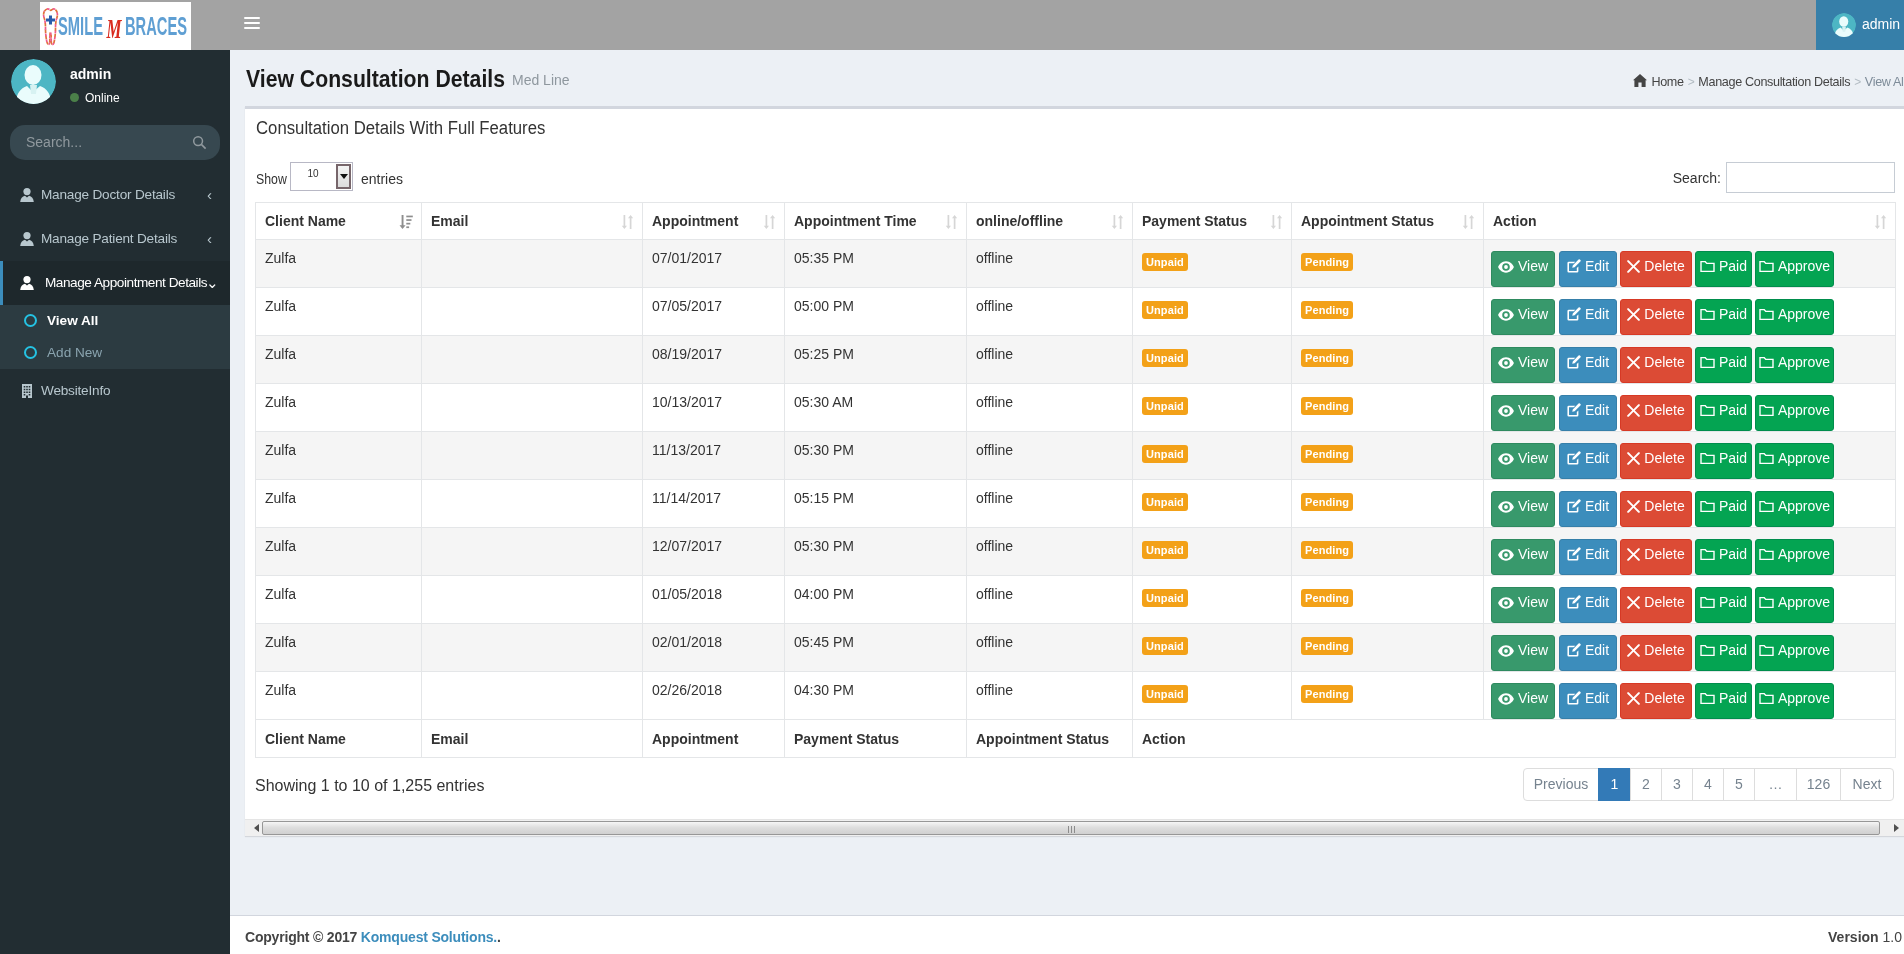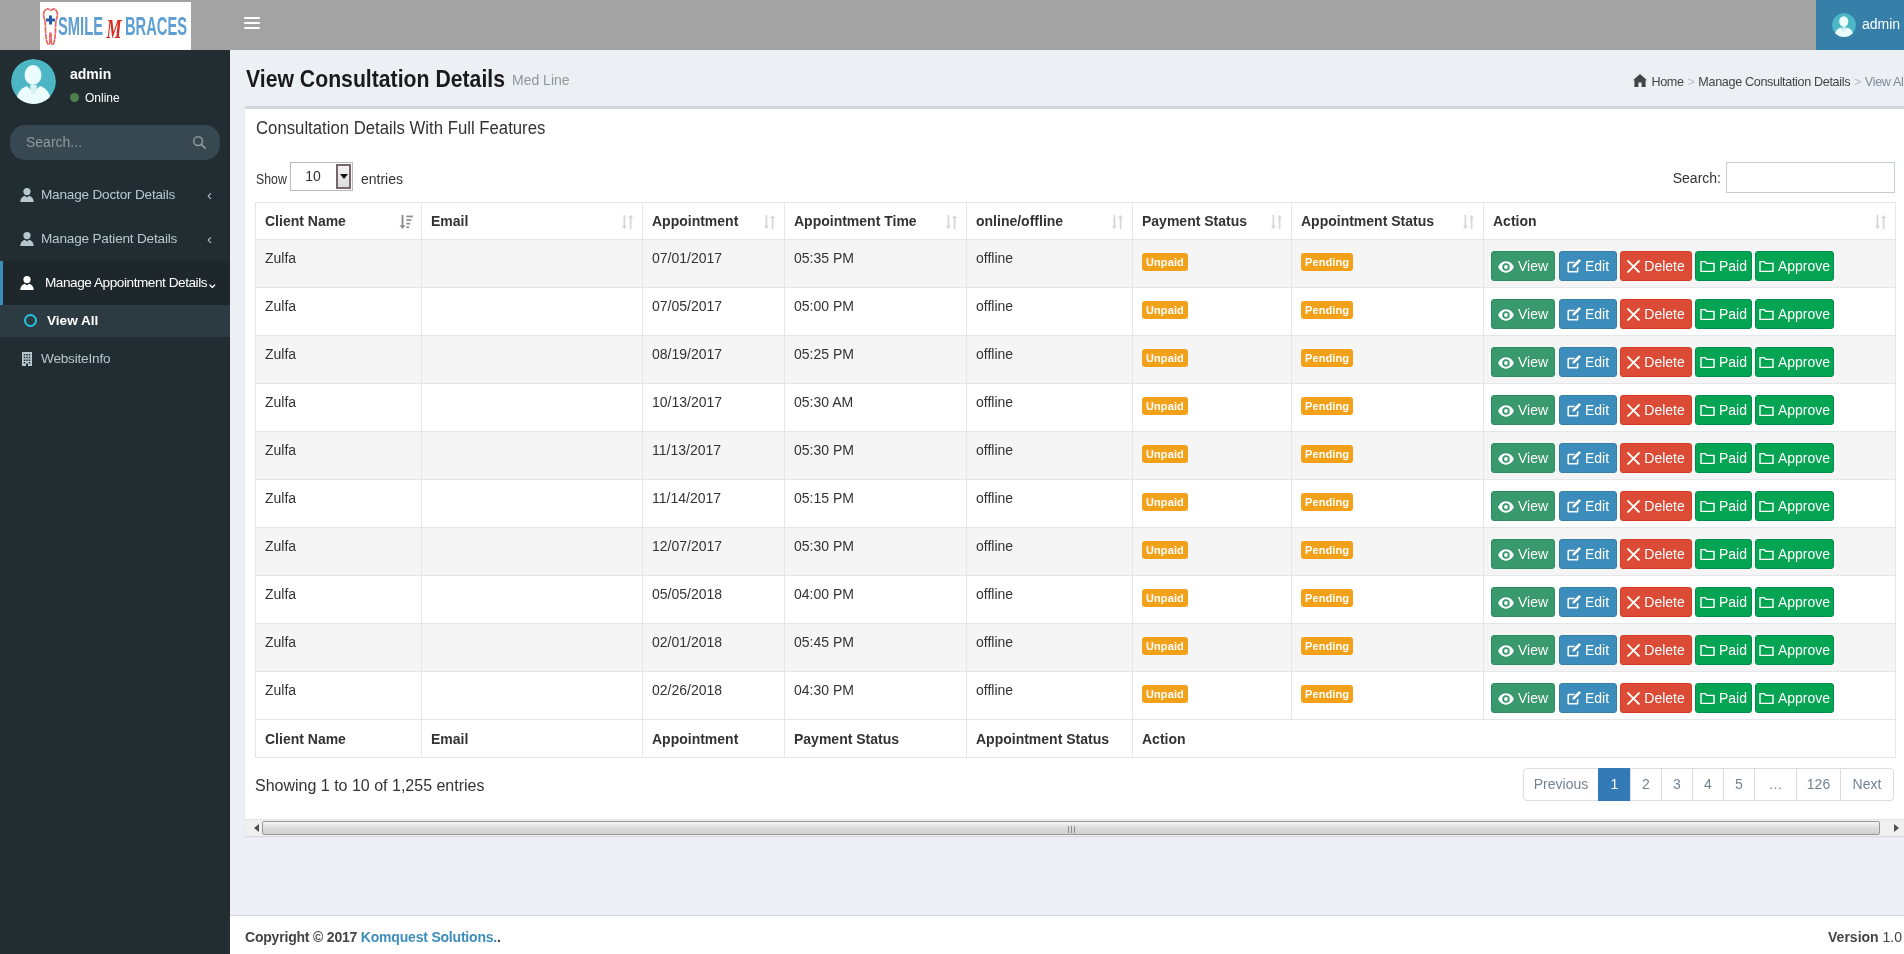--- a/index.html
+++ b/index.html
@@ -48,40 +48,40 @@
 #crumb .sep { color:#b3bcc3; margin:0 4px; font-size:12px; }
 #crumb .act { color:#7e8c99; }
 #crumb svg { vertical-align:-1px; margin-right:4px; }
 
 
 #box { position:absolute; left:15px; top:56px; width:1660px; height:730px; background:#fff; border-top:3px solid #d2d6de; box-shadow:0 1px 1px rgba(0,0,0,.1); }
 #boxtitle { position:absolute; left:11px; top:9px; font-size:18px; color:#333; transform:scaleX(0.93); transform-origin:0 0; white-space:nowrap; }
 #showctl { position:absolute; left:11px; top:62px; font-size:14px; color:#333; }
 #showctl .shw { display:inline-block; transform:scaleX(0.88); transform-origin:0 0; }
 #selbox { position:absolute; left:34px; top:-9px; width:63px; height:29px; border:1px solid #b8b8c5; background:#fff; }
-#selbox .val { position:absolute; left:0; right:17px; top:5px; text-align:center; font-size:14px; }
+#selbox .val { position:absolute; left:0; right:17px; top:5px; text-align:center; font-size:10px; }
 #selbox .arr { position:absolute; right:1px; top:1px; bottom:1px; width:15px; border:2px solid #77666b; background:linear-gradient(#f4f4f4,#dcdcdc); }
 #selbox .arr:after { content:""; position:absolute; left:2px; top:8px; border:4px solid transparent; border-top:5px solid #111; }
 #showctl .ent { position:absolute; left:105px; top:0; }
 #searchctl { position:absolute; right:10px; top:53px; height:31px; font-size:14px; color:#333; display:flex; align-items:center; }
 
 #searchctl input { width:169px; height:31px; border:1px solid #c6ccd4; margin-left:5px; outline:none; }
 
 
 #tblwrap { position:absolute; left:10px; top:93px; width:1640px; }
 table { border-collapse:collapse; table-layout:fixed; width:1640px; }
 th, td { border:1px solid #e4e6e8; padding:0 0 0 9px; text-align:left; font-size:14px; color:#333; overflow:hidden; white-space:nowrap; }
 thead th { height:37px; font-weight:bold; position:relative; }
 tbody td { height:48px; vertical-align:top; padding-top:10px; }
 tbody tr.odd { background:#f5f5f5; }
 tfoot th { height:38px; font-weight:bold; }
 .sico { position:absolute; right:8px; top:12px; }
 
 .badge { display:inline-block; background:#f3a118; color:#fff; font-size:11px; font-weight:bold; border-radius:3px; padding:4px 4px; line-height:10px; margin-top:3px; letter-spacing:0.1px; }
-.btn { display:inline-block; height:30px; border-radius:3px; color:#fff; font-size:14px; text-align:center; line-height:28px; vertical-align:top; }
+.btn { display:inline-block; height:36px; border-radius:3px; color:#fff; font-size:14px; text-align:center; line-height:28px; vertical-align:top; }
 .btn svg { vertical-align:-2px; margin-right:4px; }
 .b-view { width:64px; background:#38996c; border:1px solid #2e8a5f; margin-right:4px; }
 .b-edit { width:58px; background:#3c8dbc; border:1px solid #367fa9; margin-right:3px; }
 .b-del  { width:72px; background:#dc4b35; border:1px solid #d73925; margin-right:3px; }
 .b-paid { width:57px; background:#04a452; border:1px solid #008d4c; margin-right:3px; }
 .b-app  { width:79px; background:#04a452; border:1px solid #008d4c; }
 
 
 #info { position:absolute; left:10px; top:668px; font-size:16px; color:#333; }
 #pager { position:absolute; right:11px; top:659px; height:33px; font-size:14px; display:flex; white-space:nowrap; }
@@ -153,20 +153,24 @@
           <circle cx="8" cy="4.6" r="3.6" fill="#ffffff"></circle>
           <path d="M1.2 15 Q1.8 9.5 6 8.7 L8 10.4 L10 8.7 Q14.2 9.5 14.8 15 Z" fill="#ffffff"></path>
         </svg>
         <span class="mtx" style="letter-spacing:-0.45px;">Manage Appointment Details</span>
         <span class="chev" style="right:auto;left:203px;color:#fff;">⌄</span>
       </div>
     <div id="submenu">
       <div class="sitem on">
           <span class="ring"></span>
           <span class="stx">View All</span>
+        </div>
+      <div class="sitem">
+          <span class="ring"></span>
+          <span class="stx">Add New</span>
         </div>
     </div>
     <div class="mitem">
         <svg class="mic" width="16" height="16" viewBox="0 0 16 16">
           <path fill="#b8c7ce" d="M3 1h10v14H9v-2.6H7V15H3z"></path>
           <path fill="#222d32" d="M4.7 3h1.6v1.6H4.7zm2.5 0h1.6v1.6H7.2zm2.5 0h1.6v1.6H9.7zM4.7 5.7h1.6v1.6H4.7zm2.5 0h1.6v1.6H7.2zm2.5 0h1.6v1.6H9.7zM4.7 8.4h1.6v1.6H4.7zm2.5 0h1.6v1.6H7.2zm2.5 0h1.6v1.6H9.7zM4.7 11h1.6v1.6H4.7zm5 0h1.6v1.6H9.7z"></path>
         </svg>
         <span class="mtx">WebsiteInfo</span>
       </div>
   </div>
@@ -403,21 +407,21 @@
                     <path fill="#fff" d="M1.8 0.4 L7 5.6 L12.2 0.4 Q12.8 -0.1 13.4 0.4 L13.6 0.6 Q14.1 1.2 13.6 1.8 L8.4 7 L13.6 12.2 Q14.1 12.8 13.6 13.4 L13.4 13.6 Q12.8 14.1 12.2 13.6 L7 8.4 L1.8 13.6 Q1.2 14.1 0.6 13.6 L0.4 13.4 Q-0.1 12.8 0.4 12.2 L5.6 7 L0.4 1.8 Q-0.1 1.2 0.4 0.6 L0.6 0.4 Q1.2 -0.1 1.8 0.4 Z"></path>
                   </svg>Delete</span><span class="btn b-paid"><svg width="15" height="13" viewBox="0 0 16 14">
                     <path fill="none" stroke="#fff" stroke-width="1.5" d="M1 12.2 V1.8 H5.6 L7.2 3.6 H15 V12.2 Z"></path>
                   </svg>Paid</span><span class="btn b-app"><svg width="15" height="13" viewBox="0 0 16 14">
                     <path fill="none" stroke="#fff" stroke-width="1.5" d="M1 12.2 V1.8 H5.6 L7.2 3.6 H15 V12.2 Z"></path>
                   </svg>Approve</span></td>
             </tr>
 <tr class="even">
               <td>Zulfa</td>
               <td></td>
-              <td>05/05/2018</td>
+              <td>01/05/2018</td>
               <td>04:00 PM</td>
               <td>offline</td>
               <td><span class="badge">Unpaid</span></td>
               <td><span class="badge">Pending</span></td>
               <td style="padding-top:11px;padding-left:7px;"><span class="btn b-view"><svg width="16" height="12" viewBox="0 0 16 12">
                     <path fill="#fff" d="M8 0.3 C12.2 0.3 15.2 4 15.9 6 C15.2 8 12.2 11.7 8 11.7 C3.8 11.7 0.8 8 0.1 6 C0.8 4 3.8 0.3 8 0.3 Z M8 2.2 A3.8 3.8 0 1 0 8 9.8 A3.8 3.8 0 1 0 8 2.2 Z M8 4.1 A1.9 1.9 0 1 1 8 7.9 A1.9 1.9 0 1 1 8 4.1 Z"></path>
                   </svg>View</span><span class="btn b-edit"><svg width="14" height="14" viewBox="0 0 16 16">
                     <path fill="#fff" d="M13 8.5 V14 a1.5 1.5 0 0 1 -1.5 1.5 H2 A1.5 1.5 0 0 1 0.5 14 V4.5 A1.5 1.5 0 0 1 2 3 h7.5 L7.7 4.8 H2.3 V13.7 H11.2 V10.3 Z M6 10 L6.6 7.3 L13.2 0.7 A1.1 1.1 0 0 1 14.8 0.7 L15.3 1.2 A1.1 1.1 0 0 1 15.3 2.8 L8.7 9.4 Z"></path>
                   </svg>Edit</span><span class="btn b-del"><svg width="13" height="13" viewBox="0 0 14 14">
                     <path fill="#fff" d="M1.8 0.4 L7 5.6 L12.2 0.4 Q12.8 -0.1 13.4 0.4 L13.6 0.6 Q14.1 1.2 13.6 1.8 L8.4 7 L13.6 12.2 Q14.1 12.8 13.6 13.4 L13.4 13.6 Q12.8 14.1 12.2 13.6 L7 8.4 L1.8 13.6 Q1.2 14.1 0.6 13.6 L0.4 13.4 Q-0.1 12.8 0.4 12.2 L5.6 7 L0.4 1.8 Q-0.1 1.2 0.4 0.6 L0.6 0.4 Q1.2 -0.1 1.8 0.4 Z"></path>

